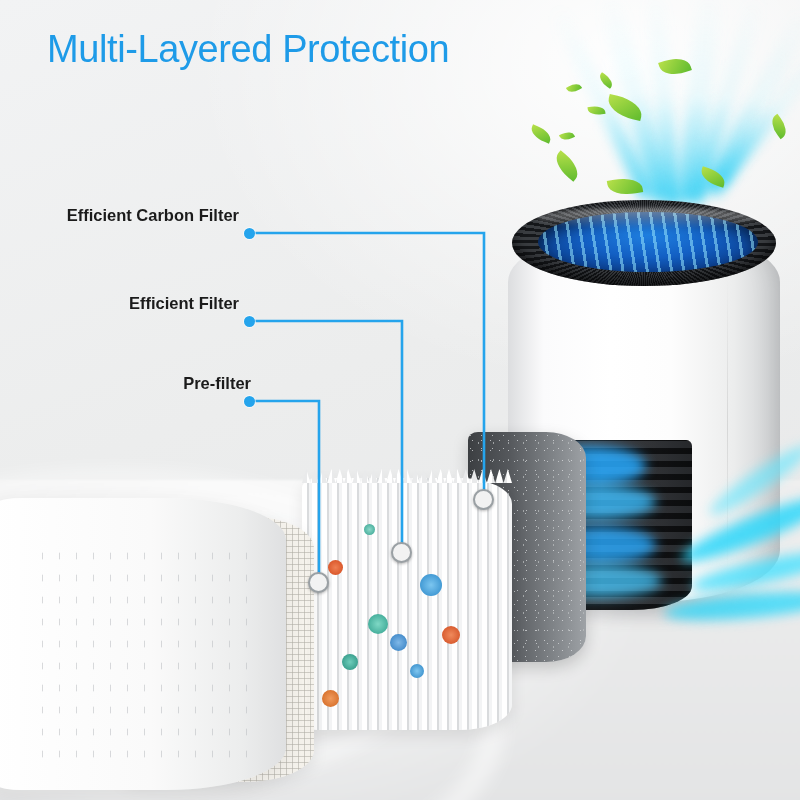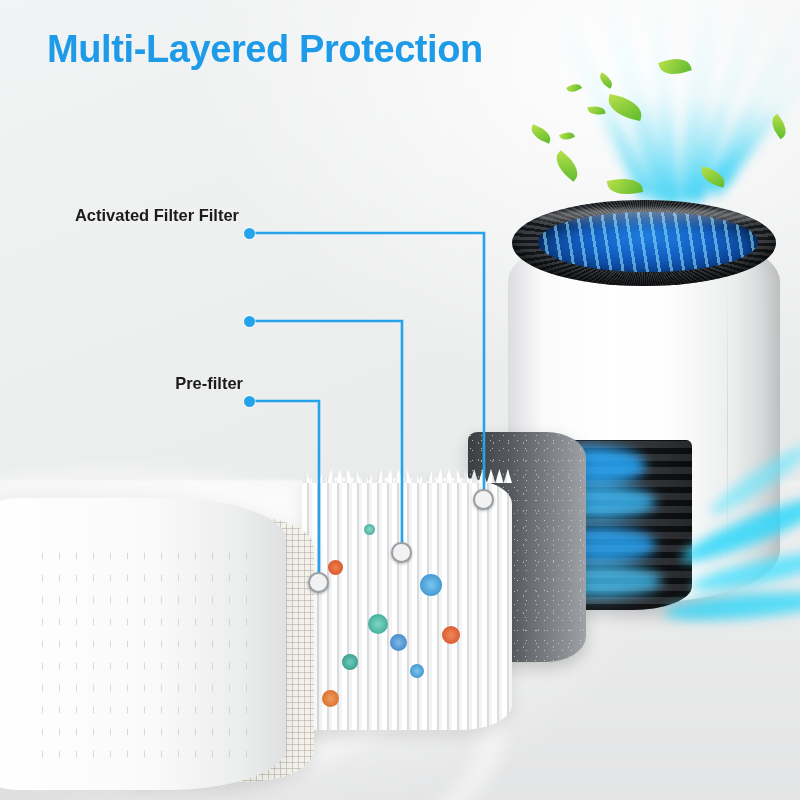--- a/index.html
+++ b/index.html
@@ -13,21 +13,21 @@
 
   
   .floor{position:absolute;left:-8%;bottom:-6%;width:116%;height:46%;
     background:radial-gradient(60% 100% at 35% 25%, rgba(255,255,255,.9) 0%, rgba(255,255,255,0) 70%),
                linear-gradient(#efefef,#e2e3e4);
     filter:blur(1px);}
   .swirl{position:absolute;border-radius:50%;border:14px solid rgba(255,255,255,.55);
     filter:blur(9px);pointer-events:none;}
 
   
-  .title{position:absolute;left:47px;top:28px;font-size:38px;font-weight:bold;
+  .title{position:absolute;left:47px;top:28px;font-size:38px;font-weight:normal;
     color:#1e9be8;letter-spacing:-.4px;white-space:nowrap;}
   .subtitle{position:absolute;left:47px;top:95px;font-size:25px;color:#575757;
     white-space:nowrap;}
 
   
   .callout-label{position:absolute;font-size:16.5px;font-weight:bold;color:#1b1b1b;
     white-space:nowrap;text-align:right;}
   .dot{position:absolute;width:11px;height:11px;border-radius:50%;background:#25a4ec;
     box-shadow:0 0 0 1px rgba(255,255,255,.6);}
   .ring{position:absolute;width:17px;height:17px;border-radius:50%;background:#f2f2f2;
@@ -193,22 +193,23 @@
   <div class="layer shell">
     <div class="shell-holes"></div>
   </div>
 
   <svg class="leads">
     <polyline id="lead0" fill="none" stroke="#25a4ec" stroke-width="2.6" points="249,233 484,233 484,492"></polyline>
     <polyline id="lead1" fill="none" stroke="#25a4ec" stroke-width="2.6" points="249,321 402,321 402,545"></polyline>
     <polyline id="lead2" fill="none" stroke="#25a4ec" stroke-width="2.6" points="249,401 319,401 319,575"></polyline>
   </svg>
 
-  <div class="callout-label" id="lbl0" style="left: 0px; width: 239px; top: 206px;">Activated Filter Filter</div>
-  <div class="callout-label" id="lbl2" style="left: 4px; width: 239px; top: 374px;">Pre-filter</div>
+  <div class="callout-label" id="lbl0" style="left: 0px; width: 239px; top: 206px;">Efficient Carbon Filter</div>
+  <div class="callout-label" id="lbl1" style="left: 0px; width: 239px; top: 294px;">Efficient Filter</div>
+  <div class="callout-label" id="lbl2" style="left: 12px; width: 239px; top: 374px;">Pre-filter</div>
 
   <div class="dot" id="dot0" style="left: 243.5px; top: 227.5px;"></div>
   <div class="dot" id="dot1" style="left: 243.5px; top: 315.5px;"></div>
   <div class="dot" id="dot2" style="left: 243.5px; top: 395.5px;"></div>
 
   <div class="ring" id="rng0" style="left: 473px; top: 489px;"></div>
   <div class="ring" id="rng1" style="left: 391px; top: 542px;"></div>
   <div class="ring" id="rng2" style="left: 308px; top: 572px;"></div>
 
   <div class="title">Multi-Layered Protection</div>

